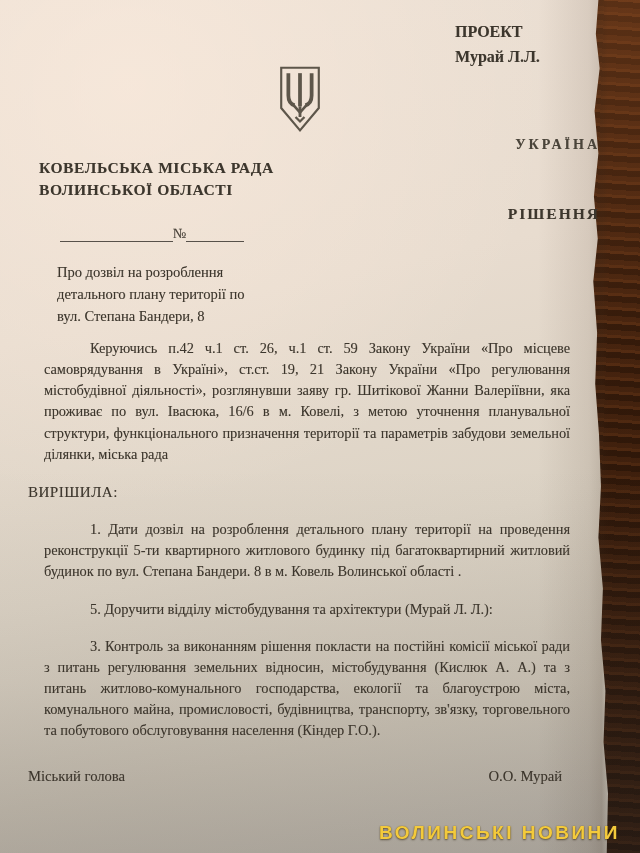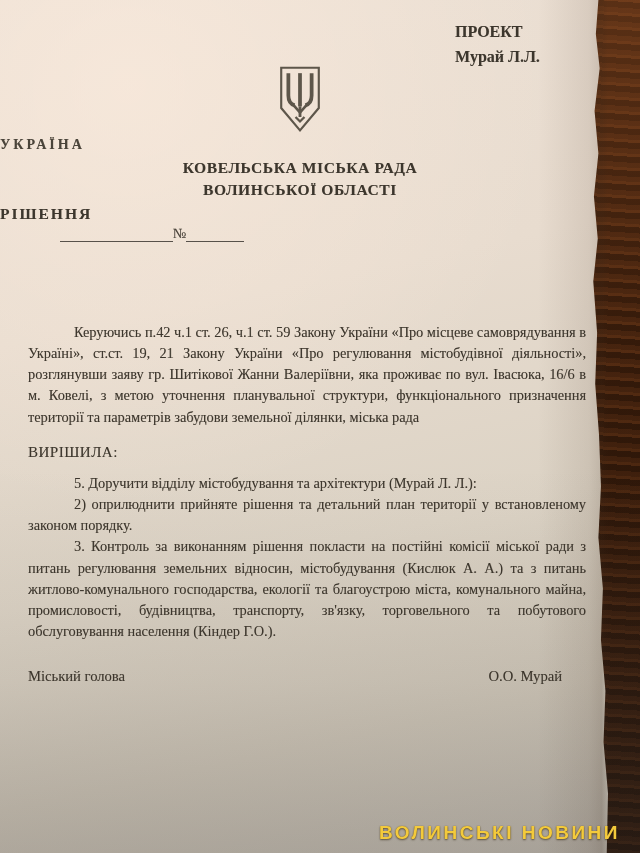--- a/index.html
+++ b/index.html
@@ -24,32 +24,32 @@
       linear-gradient(90deg, rgba(0,0,0,0) 84%, rgba(60,40,25,0.10) 92%, rgba(60,40,25,0.18) 94%, rgba(0,0,0,0) 95%),
       linear-gradient(180deg, rgba(0,0,0,0) 0%, rgba(0,0,0,0) 55%, rgba(95,90,85,0.10) 80%, rgba(75,70,66,0.22) 100%);
     clip-path: inherit;
   }
   .content{
     position:absolute;top:0;left:0;width:600px;height:725px;
     color:#3c362d;
     text-shadow:0.3px 0.3px 0.6px rgba(80,68,55,0.35);
   }
   .approval{position:absolute;top:20px;left:455px;font-weight:bold;font-size:16px;line-height:1.55;white-space:pre-line;}
-  .emblem{position:absolute;top:66px;left:0;width:600px;text-align:left;}
+  .emblem{position:absolute;top:66px;left:0;width:600px;text-align:right;}
   .emblem svg{display:block;margin:0 auto;}
   .country{margin-top:3px;font-weight:bold;font-size:14px;letter-spacing:3px;color:#4a443a;}
-  .org{position:absolute;top:157px;left:0;width:600px;text-align:center;font-weight:bold;font-size:15.5px;line-height:1.45;letter-spacing:0.6px;white-space:pre-line;}
-  .doctype{position:absolute;top:205px;left:0;width:600px;text-align:left;font-weight:bold;font-size:15.5px;letter-spacing:2px;}
+  .org{position:absolute;top:157px;left:0;width:600px;font-weight:bold;font-size:15.5px;line-height:1.45;letter-spacing:0.6px;white-space:pre-line;padding-left:39px;}
+  .doctype{position:absolute;top:205px;left:0;width:600px;text-align:right;font-weight:bold;font-size:15.5px;letter-spacing:2px;}
   .numline{position:absolute;top:226px;left:60px;font-size:14px;color:#4a443c;}
   .numline .blank{display:inline-block;height:15px;border-bottom:1.3px solid #57514a;vertical-align:bottom;}
   .numline .b1{width:113px;}
   .numline .b2{width:58px;}
   .subject{position:absolute;top:262px;left:57px;font-size:14.5px;line-height:1.5;white-space:pre-line;}
   .bodyflow{position:absolute;top:322px;left:28px;width:558px;font-size:14.3px;line-height:1.48;}
-  .para{margin:0;text-align:justify;text-indent:46px;}
+  .para{margin:16px;text-align:justify;text-indent:46px;}
   .resolved{margin:13px 0 10px 0;font-size:15px;letter-spacing:0.5px;font-weight:normal;}
   .sigrow{display:flex;justify-content:space-between;margin-top:24px;padding-right:24px;font-size:14.6px;}
   .watermark{
     position:absolute;right:20px;bottom:9px;z-index:6;
     font-family:"Liberation Sans", sans-serif;font-weight:bold;
     font-size:19px;letter-spacing:2.5px;color:#f3ca3c;
     text-shadow:0 1px 2px rgba(40,28,8,0.6), 0 0 1px rgba(120,90,20,0.8);
     margin-left:24px;
   }
 </style>
@@ -81,26 +81,29 @@
 
   <div class="org">КОВЕЛЬСЬКА МІСЬКА РАДА
 ВОЛИНСЬКОЇ ОБЛАСТІ</div>
 
   <div class="doctype">РІШЕННЯ</div>
 
   <div class="numline">
     <span class="blank b1"></span><span>№</span><span class="blank b2"></span>
   </div>
 
+  <div class="subject">Про  дозвіл на розроблення
+детального плану території по
+вул. Степана Бандери, 8</div>
 
   <div class="bodyflow">
     <p class="para">Керуючись п.42 ч.1 ст. 26, ч.1 ст. 59 Закону України «Про місцеве самоврядування в Україні», ст.ст. 19, 21 Закону України «Про регулювання містобудівної діяльності», розглянувши заяву гр. Шитікової Жанни Валеріївни, яка проживає по вул. Івасюка, 16/6 в м. Ковелі, з метою уточнення планувальної структури, функціонального призначення території та параметрів забудови земельної ділянки, міська рада</p>
     <p class="resolved">ВИРІШИЛА:</p>
+    <p class="para">1. Дати дозвіл на розроблення детального плану території на проведення реконструкції 5-ти квартирного житлового будинку під багатоквартирний житловий будинок по вул. Степана Бандери. 8 в м. Ковель Волинської області .</p>
     <p class="para">5. Доручити відділу містобудування та архітектури (Мурай Л. Л.):</p>
-    <p class="para">2) оприлюднити прийняте рішення та детальний план території у встановленому законом порядку.</p>
     <p class="para">3. Контроль за виконанням рішення покласти на постійні комісії міської ради з питань регулювання земельних відносин, містобудування (Кислюк А. А.) та з питань житлово-комунального господарства, екології та благоустрою міста, комунального майна, промисловості, будівництва, транспорту, зв'язку, торговельного та побутового обслуговування населення (Кіндер Г.О.).</p>
 
     <div class="sigrow">
       <span>Міський голова</span>
       <span>О.О. Мурай</span>
     </div>
   </div>
 
 </div>
 

